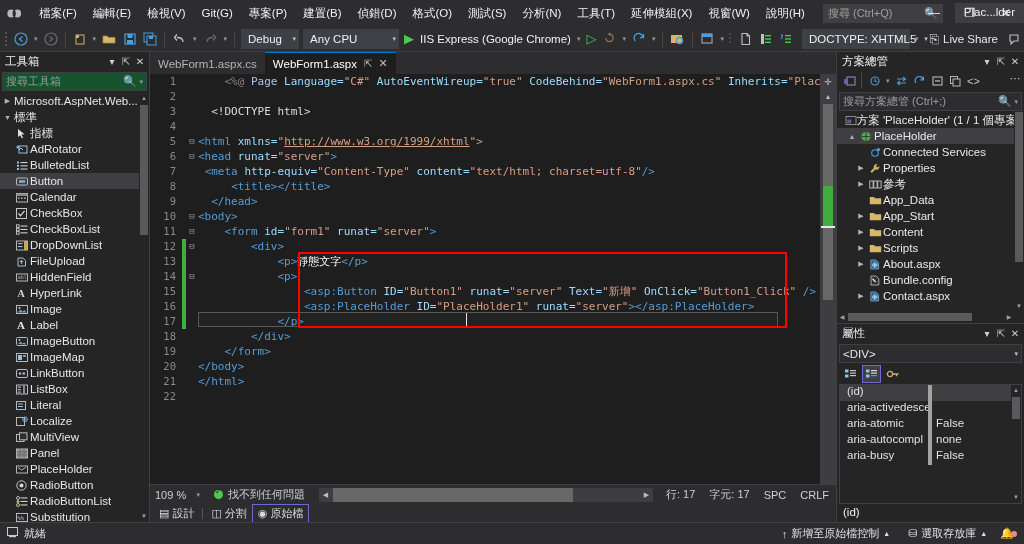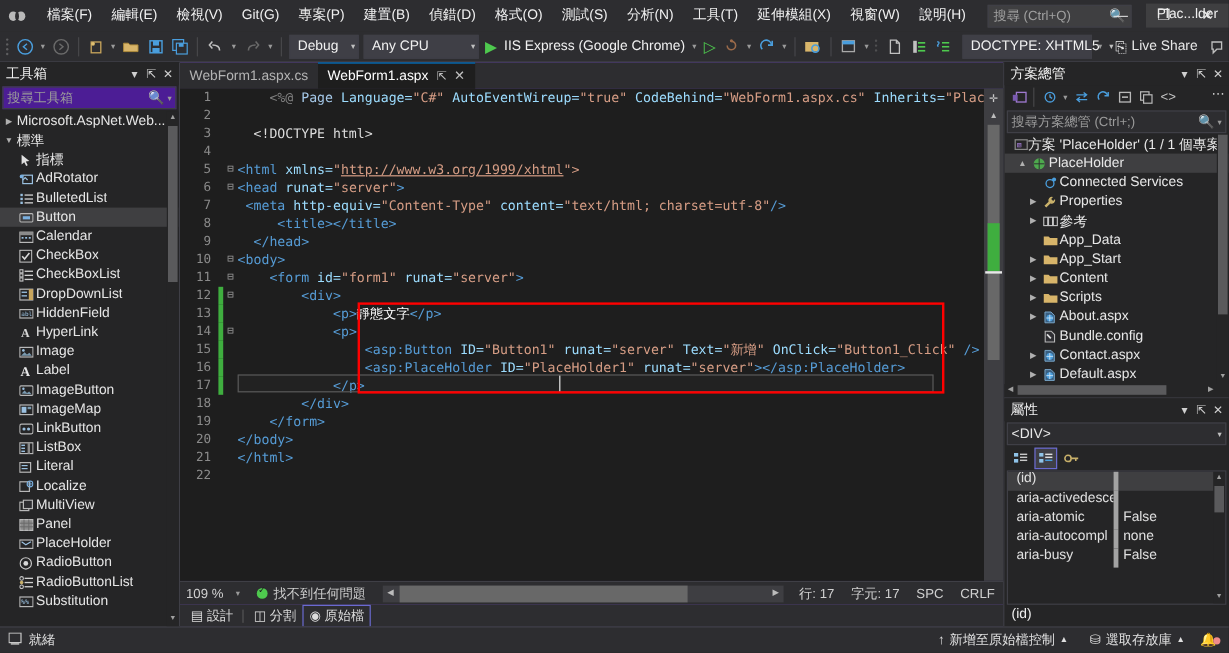--- a/index.html
+++ b/index.html
@@ -67,37 +67,37 @@
 
   
   .toolbox { width:150px; flex:0 0 150px; display:flex; flex-direction:column; background:#252526; border-right:1px solid #3f3f46; }
   .pane-head {
     height:19px; flex:0 0 19px; display:flex; align-items:center; padding:0 2px 0 5px;
     background:#252526; color:#f1f1f1; font-size:11.5px;
   }
   .pane-title { flex:1; white-space:nowrap; overflow:hidden; }
   .pane-ic { width:14px; text-align:center; color:#d0d0d0; font-size:10px; }
   .tb-search {
-    height:19px; flex:0 0 19px; margin:1px 2px 2px 2px; background:#4c1d95; border:1px solid #3f3f46;
+    height:19px; flex:0 0 19px; margin:1px 2px 2px 2px; background:#14532d; border:1px solid #3f3f46;
     display:flex; align-items:center; padding:0 3px; color:#9b9b9b; font-size:11px;
   }
   .tb-search .ph { flex:1; }
   .tree { flex:1 1 auto; overflow:hidden; position:relative; }
   .trow { height:16px; display:flex; align-items:center; font-size:11.5px; color:#e6e6e6; white-space:nowrap; padding-left:2px; }
   .trow.sel { background:#3f3f41; }
   .trow .tw { width:11px; text-align:center; font-size:7px; color:#b0b0b0; }
   .trow .icon { width:17px; display:flex; align-items:center; justify-content:center; }
   .trow .lbl { overflow:hidden; text-overflow:ellipsis; }
   .trow.cat { padding-left:2px; }
   .tb-scroll { position:absolute; right:0; top:0; width:10px; height:100%; background:#252526; }
   .tb-scroll .thumb { position:absolute; left:1px; width:8px; background:#5a5a5c; }
   .tb-scroll .arw { position:absolute; left:0; width:10px; height:11px; color:#a0a0a0; font-size:6px; text-align:center; line-height:11px; }
 
   
-  .center { flex:1 1 auto; display:flex; flex-direction:column; min-width:0; background:#8b5cf6; }
+  .center { flex:1 1 auto; display:flex; flex-direction:column; min-width:0; background:#0ea5e9; }
   .tabstrip { height:22px; flex:0 0 22px; display:flex; align-items:flex-end; background:#2d2d30; }
   .tab {
     height:21px; display:flex; align-items:center; padding:0 8px; font-size:11.5px;
     color:#b4b4b4; background:#2d2d30; white-space:nowrap;
   }
   .tab.active { background:#1e1e1e; color:#ffffff; border-top:1px solid #007acc; height:22px; }
   .tab .pin { margin-left:7px; font-size:10px; color:#c0c0c0; }
   .tab .x { margin-left:6px; font-size:11px; color:#c0c0c0; }
 
   .editor-wrap { flex:1 1 auto; display:flex; min-height:0; background:#1e1e1e; position:relative; }
@@ -509,20 +509,30 @@
                   <rect x="2" y="3" width="4.5" height="1.1" fill="#9ac0e0"></rect>
                   <rect x="2" y="6" width="4.5" height="1.1" fill="#9ac0e0"></rect>
                 </svg>
               </span>
               <span class="lbl">DropDownList</span>
             </div>
             <div class="trow">
               <span class="tw"></span>
               <span class="icon">
                 <svg width="12" height="11" viewBox="0 0 12 11">
+                  <path d="M2 10V2h5l2.5 2.5V10z" fill="none" stroke="#b8b8b8" stroke-width="1"></path>
+                  <path d="M5.5 8V4.5M4 6l1.5-1.5L7 6" fill="none" stroke="#7ab0e0" stroke-width="1.1"></path>
+                </svg>
+              </span>
+              <span class="lbl">FileUpload</span>
+            </div>
+            <div class="trow">
+              <span class="tw"></span>
+              <span class="icon">
+                <svg width="12" height="11" viewBox="0 0 12 11">
                   <rect x="0.5" y="2" width="11" height="7" fill="none" stroke="#b8b8b8" stroke-width="1"></rect>
                   <text x="1.8" y="7.4" font-size="5" fill="#9ac0e0" font-family="monospace">abl</text>
                 </svg>
               </span>
               <span class="lbl">HiddenField</span>
             </div>
             <div class="trow">
               <span class="tw"></span>
               <span class="icon">
                 <svg width="11" height="11" viewBox="0 0 11 11">
@@ -937,32 +947,20 @@
                 <span class="tw">▶</span>
                 <span class="ic">
                   <svg width="12" height="11" viewBox="0 0 12 11">
                     <path d="M1.8 10V1h5l2.8 2.8V10z" fill="#3a5f80" stroke="#7aa8cc" stroke-width=".8"></path>
                     <circle cx="5.8" cy="6" r="2.8" fill="#4a9edd"></circle>
                     <path d="M3 6h5.6M5.8 3.2v5.6" stroke="#cfe6f7" stroke-width=".7"></path>
                   </svg>
                 </span>
                 <span>Contact.aspx</span>
               </div>
-              <div class="se-row">
-                <span style="width: 18px; flex: 0 0 18px;"></span>
-                <span class="tw">▶</span>
-                <span class="ic">
-                  <svg width="12" height="11" viewBox="0 0 12 11">
-                    <path d="M1.8 10V1h5l2.8 2.8V10z" fill="#3a5f80" stroke="#7aa8cc" stroke-width=".8"></path>
-                    <circle cx="5.8" cy="6" r="2.8" fill="#4a9edd"></circle>
-                    <path d="M3 6h5.6M5.8 3.2v5.6" stroke="#cfe6f7" stroke-width=".7"></path>
-                  </svg>
-                </span>
-                <span>Default.aspx</span>
-              </div>
             </div>
           <div class="se-vs">
             <div class="thumb" style="top:0;height:150px"></div>
             <div class="arw" style="bottom:0">▼</div>
           </div>
         </div>
         <div class="se-hs">
           <span class="a" style="left:0">◀</span>
           <div class="thumb" style="left:11px;right:52px"></div>
           <span class="a" style="right:10px">▶</span>

